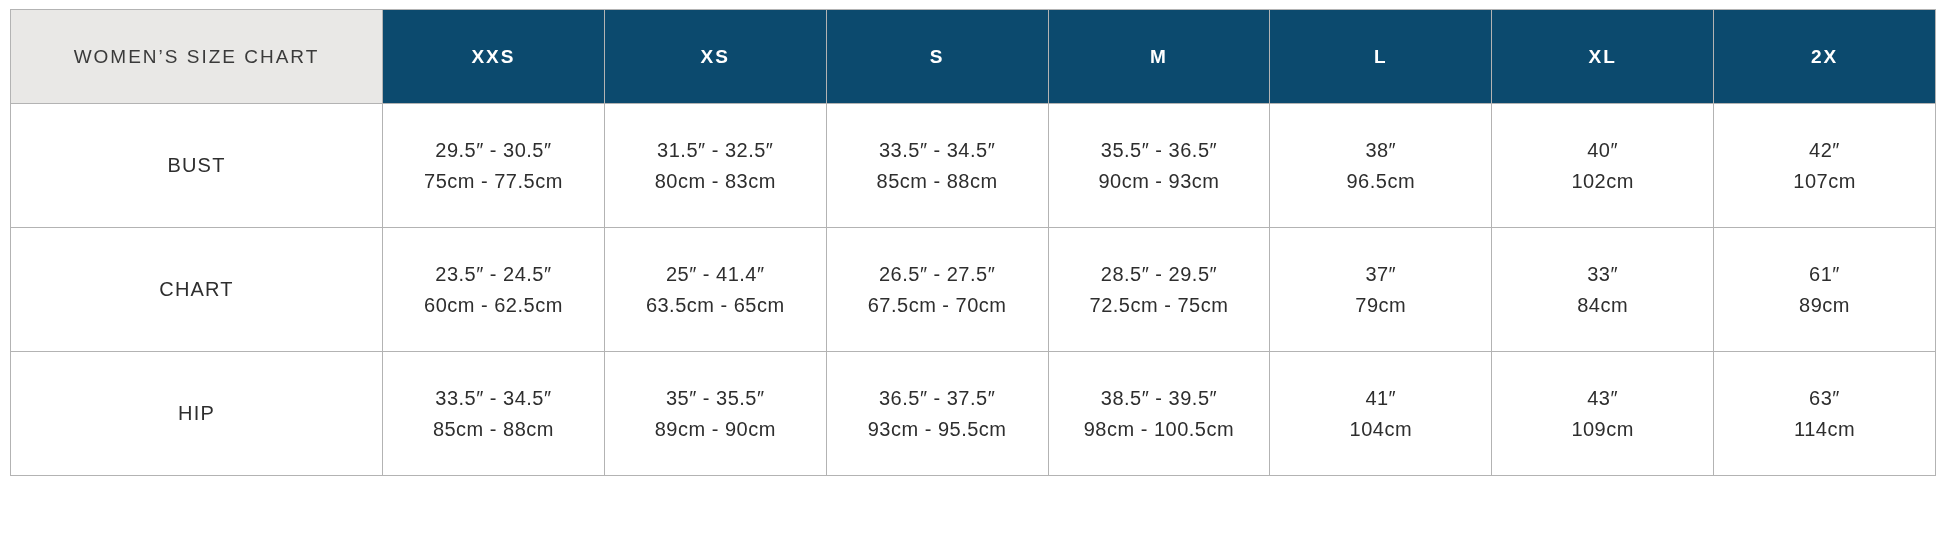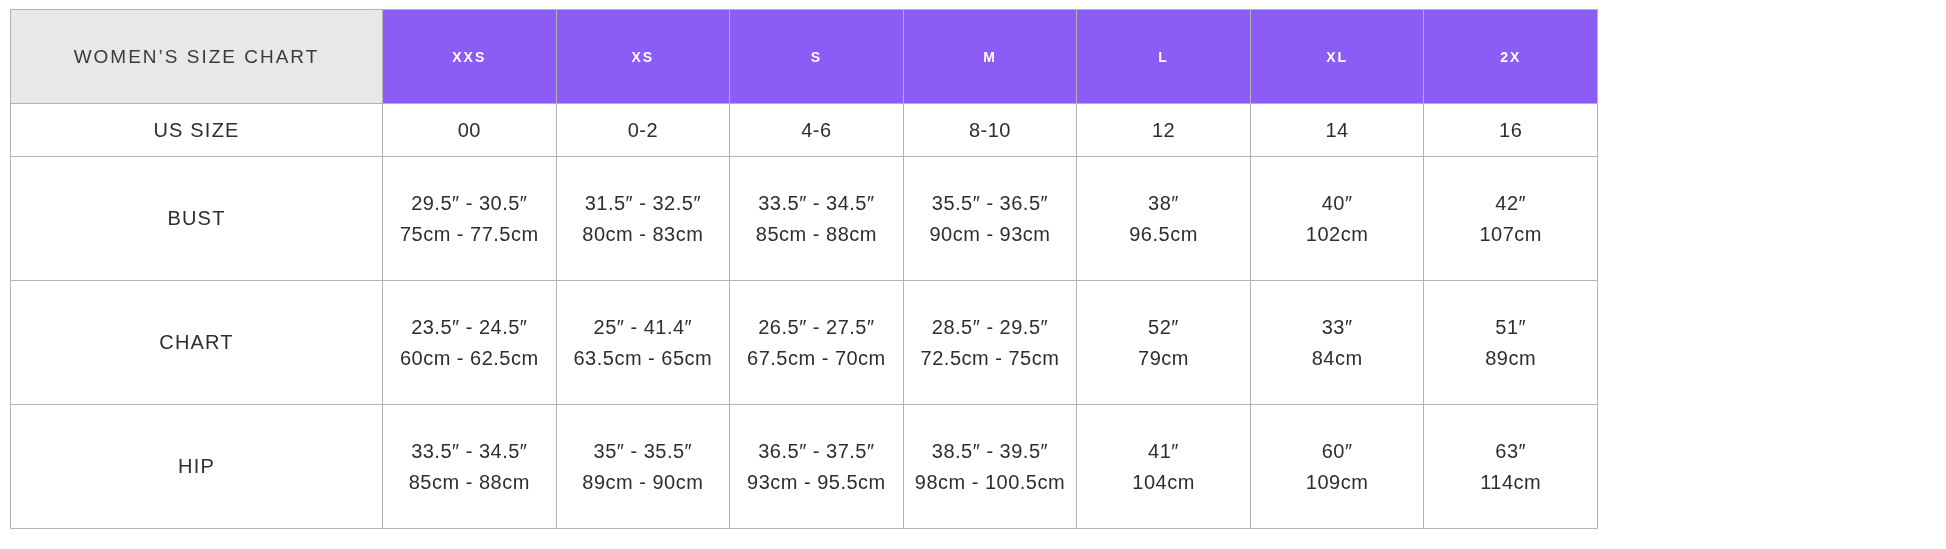--- a/index.html
+++ b/index.html
@@ -1,44 +1,44 @@
 <!DOCTYPE html>
 <html><head>
 <meta charset="utf-8">
 <style>
   html,body { margin:0; padding:0; background:#ffffff; }
   body { font-family:"Liberation Sans","DejaVu Sans",sans-serif; color:#2e2e2e; }
   .wrap { padding:9px 10px; }
   table.size-chart {
     border-collapse:collapse;
     table-layout:fixed;
-    width:1588px;
+    width:1926px;
   }
   td, th {
     border:1px solid #b3b3b3;
     text-align:center;
     vertical-align:middle;
     padding:0;
     overflow:hidden;
   }
   tr.hdr-row  { height:94px; }
   tr.us-row   { height:53px; }
   tr.meas-row { height:124px; }
   th.title-cell {
     background:#e9e8e6;
     color:#3a3a3a;
     font-weight:400;
     font-size:19px;
     letter-spacing:2px;
   }
   th.size-cell {
-    background:#8b5cf6;
+    background:#0c4a6e;
     color:#ffffff;
     font-weight:600;
-    font-size:14px;
+    font-size:19px;
     letter-spacing:2px;
   }
   td.rowlabel {
     font-size:20px;
     letter-spacing:1.2px;
     color:#2e2e2e;
     font-weight:400;
   }
   td.val {
     font-size:20px;
@@ -69,44 +69,20 @@
       <th class="title-cell">WOMEN’S SIZE CHART</th>
       <th class="size-cell">XXS</th>
       <th class="size-cell">XS</th>
       <th class="size-cell">S</th>
       <th class="size-cell">M</th>
       <th class="size-cell">L</th>
       <th class="size-cell">XL</th>
       <th class="size-cell">2X</th>
     </tr>
 
-    <tr class="us-row">
-      <td class="rowlabel">US SIZE</td>
-      <td class="val">
-            <span class="l1">00</span>
-          </td>
-      <td class="val">
-            <span class="l1">0-2</span>
-          </td>
-      <td class="val">
-            <span class="l1">4-6</span>
-          </td>
-      <td class="val">
-            <span class="l1">8-10</span>
-          </td>
-      <td class="val">
-            <span class="l1">12</span>
-          </td>
-      <td class="val">
-            <span class="l1">14</span>
-          </td>
-      <td class="val">
-            <span class="l1">16</span>
-          </td>
-    </tr>
 
     <tr class="meas-row">
       <td class="rowlabel">BUST</td>
       <td class="val">
             <span class="l1">29.5″ - 30.5″</span>
             <span class="l2">75cm - 77.5cm</span>
           </td>
       <td class="val">
             <span class="l1">31.5″ - 32.5″</span>
             <span class="l2">80cm - 83cm</span>
@@ -145,29 +121,29 @@
           </td>
       <td class="val">
             <span class="l1">26.5″ - 27.5″</span>
             <span class="l2">67.5cm - 70cm</span>
           </td>
       <td class="val">
             <span class="l1">28.5″ - 29.5″</span>
             <span class="l2">72.5cm - 75cm</span>
           </td>
       <td class="val">
-            <span class="l1">52″</span>
+            <span class="l1">37″</span>
             <span class="l2">79cm</span>
           </td>
       <td class="val">
             <span class="l1">33″</span>
             <span class="l2">84cm</span>
           </td>
       <td class="val">
-            <span class="l1">51″</span>
+            <span class="l1">61″</span>
             <span class="l2">89cm</span>
           </td>
     </tr>
 
     <tr class="meas-row">
       <td class="rowlabel">HIP</td>
       <td class="val">
             <span class="l1">33.5″ - 34.5″</span>
             <span class="l2">85cm - 88cm</span>
           </td>
@@ -181,21 +157,21 @@
           </td>
       <td class="val">
             <span class="l1">38.5″ - 39.5″</span>
             <span class="l2">98cm - 100.5cm</span>
           </td>
       <td class="val">
             <span class="l1">41″</span>
             <span class="l2">104cm</span>
           </td>
       <td class="val">
-            <span class="l1">60″</span>
+            <span class="l1">43″</span>
             <span class="l2">109cm</span>
           </td>
       <td class="val">
             <span class="l1">63″</span>
             <span class="l2">114cm</span>
           </td>
     </tr>
   </tbody>
     </table>
 </div>

